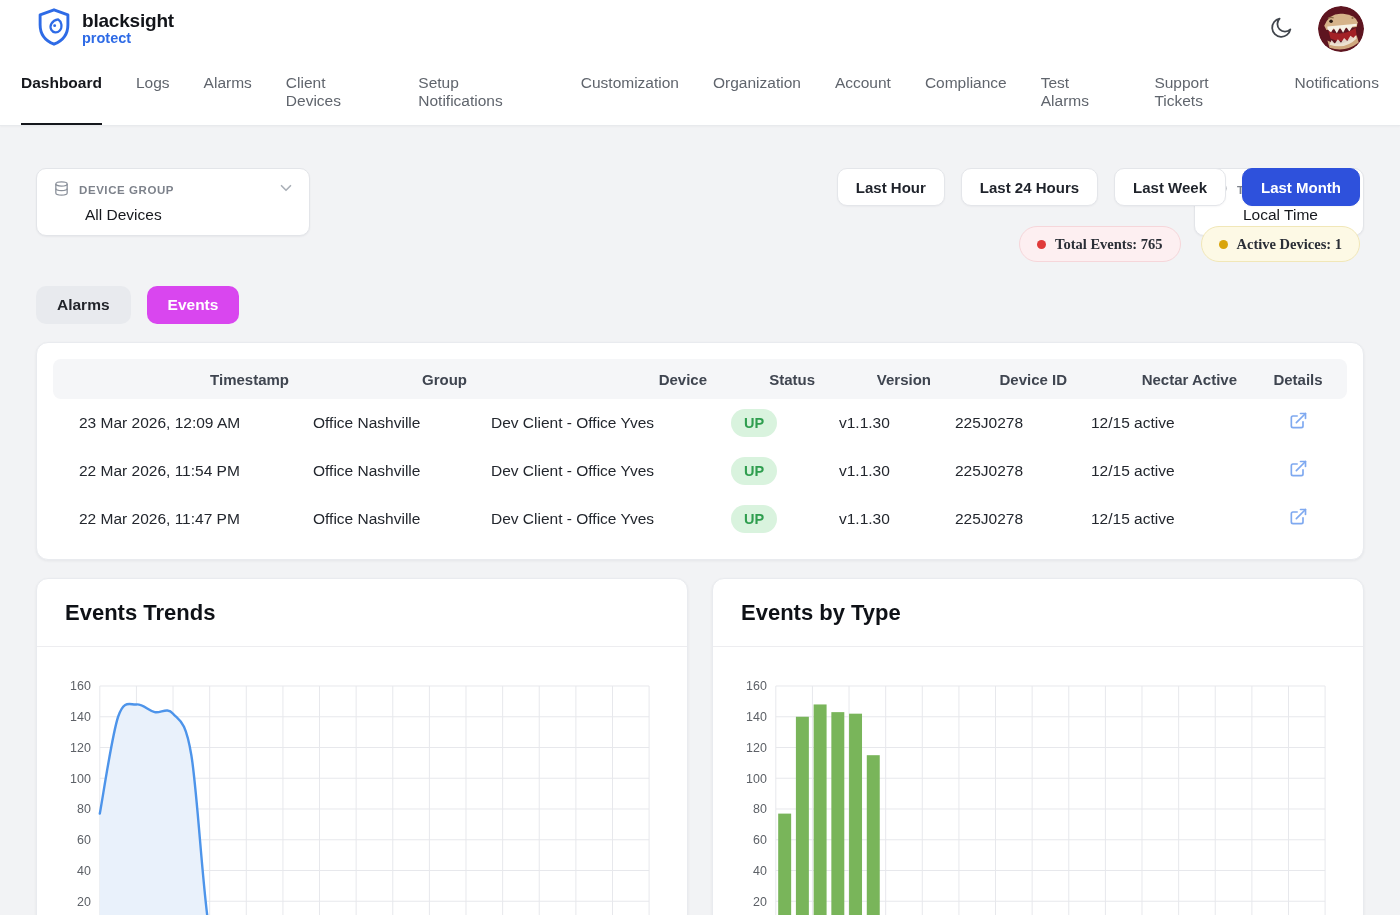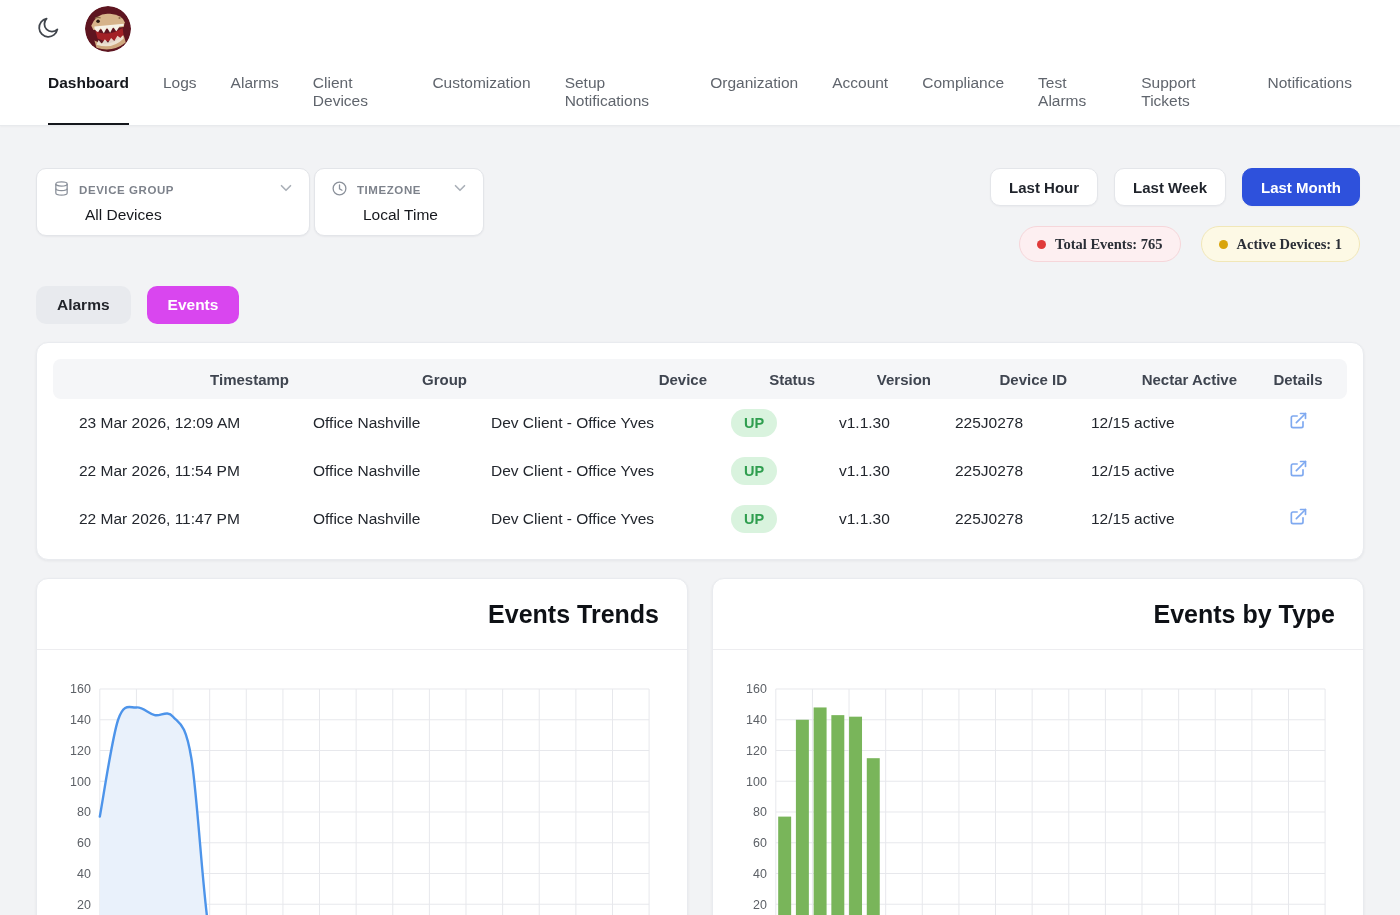--- a/index.html
+++ b/index.html
@@ -7,27 +7,27 @@
     font-family:"Liberation Sans", sans-serif; }
   .site-header { background:#fff; }
   .topbar { display:flex; align-items:center; justify-content:space-between; height:58px; padding:0 36px; }
   .logo-wrap { display:flex; align-items:center; gap:10px; }
   .brand-text { display:flex; flex-direction:column; }
   .brand-name { font-size:19px; font-weight:800; color:#121419; line-height:1.05; letter-spacing:-0.2px; }
   .brand-sub { font-size:14.5px; font-weight:700; color:#2e6be6; line-height:1.1; }
   .top-right { display:flex; align-items:center; gap:24px; }
   .icon-btn { background:none; border:none; cursor:pointer; display:flex; align-items:center; }
   .avatar-btn { width:46px; height:46px; border-radius:50%; overflow:hidden; border:none; padding:0; cursor:pointer; background:none; }
-  .nav { display:flex; gap:34px; padding:0 48px; background:#fff; border-bottom:1px solid #e8eaed; box-shadow:0 1px 2px rgba(0,0,0,.03); }
+  .nav { display:flex; gap:34px; padding:0 21px; background:#fff; border-bottom:1px solid #e8eaed; box-shadow:0 1px 2px rgba(0,0,0,.03); }
   .nav-item { font-size:15.5px; color:#60656d; padding:16px 0 13px; cursor:pointer; border-bottom:2.5px solid transparent; }
   .nav-item.active { color:#15171c; font-weight:700; border-bottom-color:#15171c; }
 
   .main { padding:42px 36px 0; }
   .filters-row { position:relative; min-height:95px; }
-  .filter-cards { display:flex; gap:4px; }
+  .filter-cards { display:flex; gap:4px;justify-content:space-between; }
   .filter-card { background:#fff; border:1px solid #e3e5e9; border-radius:10px; padding:10px 14px 11px 16px;
     box-shadow:0 1px 2px rgba(16,24,40,.05); cursor:pointer; }
   .filter-card.device { width:274px; }
   .filter-card.tz { width:170px; }
   .filter-top { display:flex; align-items:center; gap:9px; }
   .filter-label { font-size:11.5px; font-weight:700; color:#7d828b; letter-spacing:.05em; }
   .filter-chevron { margin-left:auto; }
   .filter-value { font-size:15.5px; color:#16181d; margin-top:5px;margin-left:32px; }
 
   .right-controls { position:absolute; top:0; right:4px; display:flex; flex-direction:column; align-items:flex-end; gap:20px; }
@@ -58,31 +58,44 @@
   tbody td { height:48px; font-size:15.5px; color:#23272e; padding:0 12px; }
   tbody td:first-child { padding-left:26px; }
   tbody td:last-child { text-align:center; }
   .up-badge { display:inline-block; padding:6px 13px; border-radius:999px; background:#d9f3de; color:#2f9e4f; font-size:14.5px; font-weight:600; }
   .details-link { display:inline-flex; cursor:pointer; }
 
   .charts-row { display:flex; gap:24px; margin-top:18px; }
   .chart-card { flex:1; background:#fff; border:1px solid #e9ebef; border-radius:12px;
     box-shadow:0 1px 3px rgba(16,24,40,.06); height:520px; overflow:hidden; }
   .chart-card-header { padding:21px 28px 20px; border-bottom:1px solid #ededf0; }
-  .chart-title { font-size:25px; font-weight:700; color:#0e1116;text-align:right; }
+  .chart-title { font-size:22px; font-weight:700; color:#0e1116; }
   svg.chart { display:block; width:100%; height:455px; }
   svg.chart text { font-family:"Liberation Sans", sans-serif; }
 </style>
 </head>
 <body>
 
 <div class="app">
 
   <div class="site-header">
     <div class="topbar">
+      <div class="logo-wrap">
+        <span>
+          <svg width="36" height="40" viewBox="0 0 32 36" fill="none">
+            <path d="M16 2.5 L28.5 7 V16 C28.5 25 23.5 30.6 16 33.5 C8.5 30.6 3.5 25 3.5 16 V7 Z" stroke="#2e6be6" stroke-width="2.6" stroke-linejoin="round"></path>
+            <path d="M19.8 11.2 C13.8 12.2 11.6 17 13.6 20.6 C15.1 23.2 18.9 23.6 21 21.4 C24.1 18.2 22.7 12.8 19.8 11.2 Z" stroke="#2e6be6" stroke-width="2" stroke-linejoin="round" fill="none"></path>
+            <circle cx="16.6" cy="16.8" r="1.3" fill="#2e6be6"></circle>
+          </svg>
+        </span>
+        <span class="brand-text">
+          <span class="brand-name">blacksight</span>
+          <span class="brand-sub">protect</span>
+        </span>
+      </div>
       <div class="top-right">
         <button class="icon-btn">
           <span>
             <svg width="25" height="25" viewBox="0 0 24 24" fill="none" stroke="#40454c" stroke-width="1.7" stroke-linejoin="round">
               <path d="M20.5 13.8 A8.8 8.8 0 1 1 10.2 3.5 A7.2 7.2 0 0 0 20.5 13.8 Z"></path>
             </svg>
           </span>
         </button>
         <button class="avatar-btn">
           <span>
@@ -106,22 +119,22 @@
             </svg>
           </span>
         </button>
       </div>
     </div>
     <div class="nav" id="nav">
         <div class="nav-item active">Dashboard</div>
         <div class="nav-item">Logs</div>
         <div class="nav-item">Alarms</div>
         <div class="nav-item">Client Devices</div>
+        <div class="nav-item">Setup Notifications</div>
         <div class="nav-item">Customization</div>
-        <div class="nav-item">Setup Notifications</div>
         <div class="nav-item">Organization</div>
         <div class="nav-item">Account</div>
         <div class="nav-item">Compliance</div>
         <div class="nav-item">Test Alarms</div>
         <div class="nav-item">Support Tickets</div>
         <div class="nav-item">Notifications</div>
       </div>
   </div>
 
   <div class="main">
@@ -161,20 +174,21 @@
                 </svg>
             </span>
           </div>
           <div class="filter-value">Local Time</div>
         </div>
       </div>
 
       <div class="right-controls">
         <div class="range-row" id="range-row">
             <button class="range-btn">Last Hour</button>
+            <button class="range-btn">Last 24 Hours</button>
             <button class="range-btn">Last Week</button>
             <button class="range-btn selected">Last Month</button>
           </div>
         <div class="stat-row">
           <div class="stat-pill events">
             <span class="dot red"></span>
             <span>Total Events: 765</span>
           </div>
           <div class="stat-pill devices">
             <span class="dot amber"></span>

